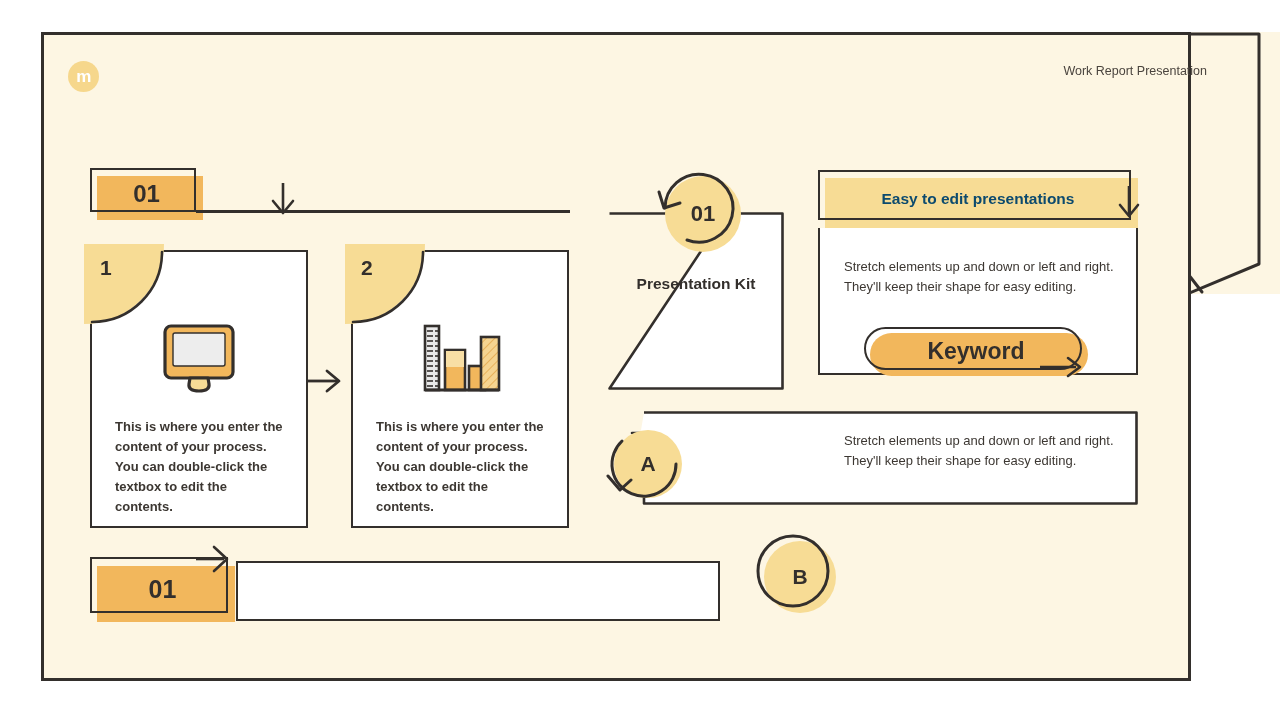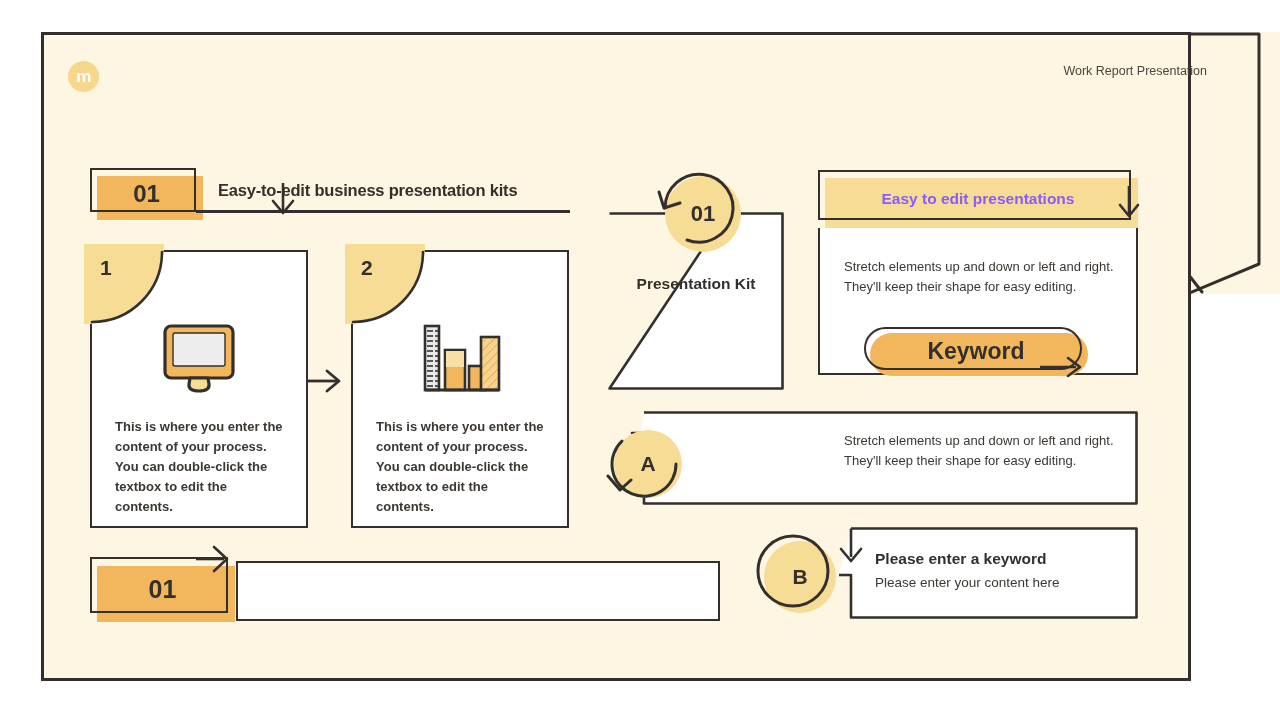--- a/index.html
+++ b/index.html
@@ -152,21 +152,21 @@
   .edit .hdr-fill {
     position: absolute; left: 7px; top: 8px; width: 313px; height: 50px; background: #f7dc95;
   }
   .edit .hdr-outline {
     position: absolute; left: 0; top: 0; width: 313px; height: 50px;
     border: 2.5px solid #332f2c;
   }
   .edit .hdr-text {
     position: absolute; left: 0; top: 0; width: 320px; height: 58px;
     display: flex; align-items: center; justify-content: center;
-    font-size: 15.5px; font-weight: 700; color: #8b5cf6;
+    font-size: 15.5px; font-weight: 700; color: #0c4a6e;
   }
   .edit .hdr-arrow { position: absolute; left: 297px; top: 14px; }
   .edit .panel {
     position: absolute; left: 0; top: 58px; width: 320px; height: 147px;
     background: #ffffff; border: 2.5px solid #332f2c; border-top: none;
   }
   .edit .body {
     position: absolute; left: 24px; right: 20px; top: 29px;
     font-size: 13px; line-height: 1.55; color: #3c3732;
   }
@@ -238,21 +238,20 @@
     <div class="fill"></div>
     <div class="outline"></div>
     <div class="num">01</div>
     <div class="rule"></div>
     <div class="dn-arrow">
       <svg width="30" height="34" viewBox="0 0 30 34">
         <path d="M15 2 L15 30" stroke="#332f2c" stroke-width="2.6" fill="none"></path>
         <path d="M5 20 L15 32 L25 20" stroke="#332f2c" stroke-width="2.6" fill="none" stroke-linecap="round" stroke-linejoin="round"></path>
       </svg>
     </div>
-    <div class="title">Easy-to-edit business presentation kits</div>
   </div>
 
   <div class="pcard c1">
     <div class="wedge">
       <div class="wedge-fill"></div>
       <svg width="84" height="84" viewBox="0 0 84 84" style="position:absolute;left:6px;top:6px;">
         <path d="M2 72 A70 70 0 0 0 72 2" stroke="#332f2c" stroke-width="2.6" fill="none" stroke-linecap="round"></path>
       </svg>
       <div class="wedge-num">1</div>
     </div>
@@ -366,29 +365,20 @@
   </div>
   <div class="circ-badge" style="left:606px; top:424px; width:80px; height:80px;">
     <div class="disc" style="left:8px; top:6px; width:68px; height:68px;"></div>
     <svg width="80" height="80" viewBox="0 0 80 80" style="position:absolute;left:0;top:0;">
       <path d="M70 40 A32 32 0 1 1 16 17" stroke="#332f2c" stroke-width="3" fill="none" stroke-linecap="round"></path>
       <path d="M2 52 L14 66 L25 56" stroke="#332f2c" stroke-width="3" fill="none" stroke-linecap="round" stroke-linejoin="round"></path>
     </svg>
     <div class="lbl" style="left:8px; top:6px; width:68px; height:68px; font-size:21px;">A</div>
   </div>
 
-  <div class="kw">
-    <svg class="panel" width="385" height="92" viewBox="0 0 385 92">
-      <path d="M98 1.5 L383.5 1.5 L383.5 90.5 L98 90.5 L98 48 L86 48" fill="#ffffff" stroke="#332f2c" stroke-width="2.6" stroke-linejoin="round"></path>
-      <path d="M98 1.5 L98 30" stroke="#332f2c" stroke-width="2.6" fill="none"></path>
-      <path d="M88 22 L98 34 L108 22" stroke="#332f2c" stroke-width="2.6" fill="none" stroke-linecap="round" stroke-linejoin="round"></path>
-    </svg>
-    <div class="title">Please enter a keyword</div>
-    <div class="sub">Please enter your content here</div>
-  </div>
   <div class="circ-badge" style="left:754px; top:532px; width:86px; height:86px;">
     <div class="disc" style="left:10px; top:9px; width:72px; height:72px;"></div>
     <svg width="86" height="86" viewBox="0 0 86 86" style="position:absolute;left:0;top:0;">
       <circle cx="39" cy="39" r="35" fill="none" stroke="#332f2c" stroke-width="3"></circle>
     </svg>
     <div class="lbl" style="left:10px; top:9px; width:72px; height:72px; font-size:21px;">B</div>
   </div>
 
 </div>
 

